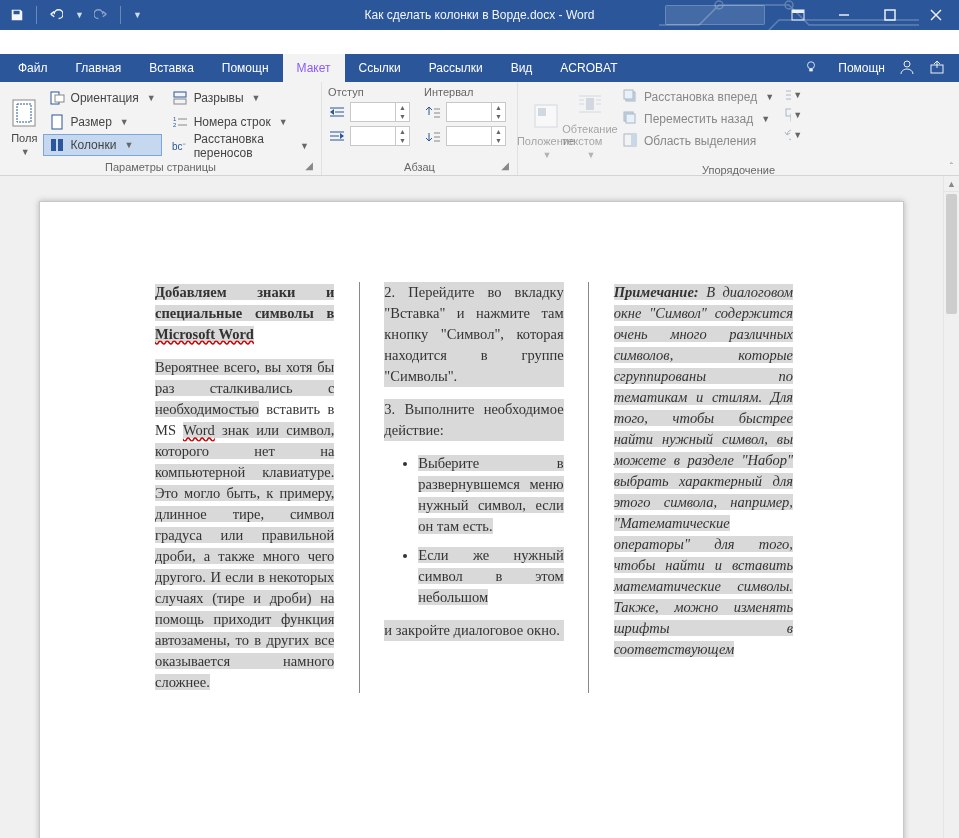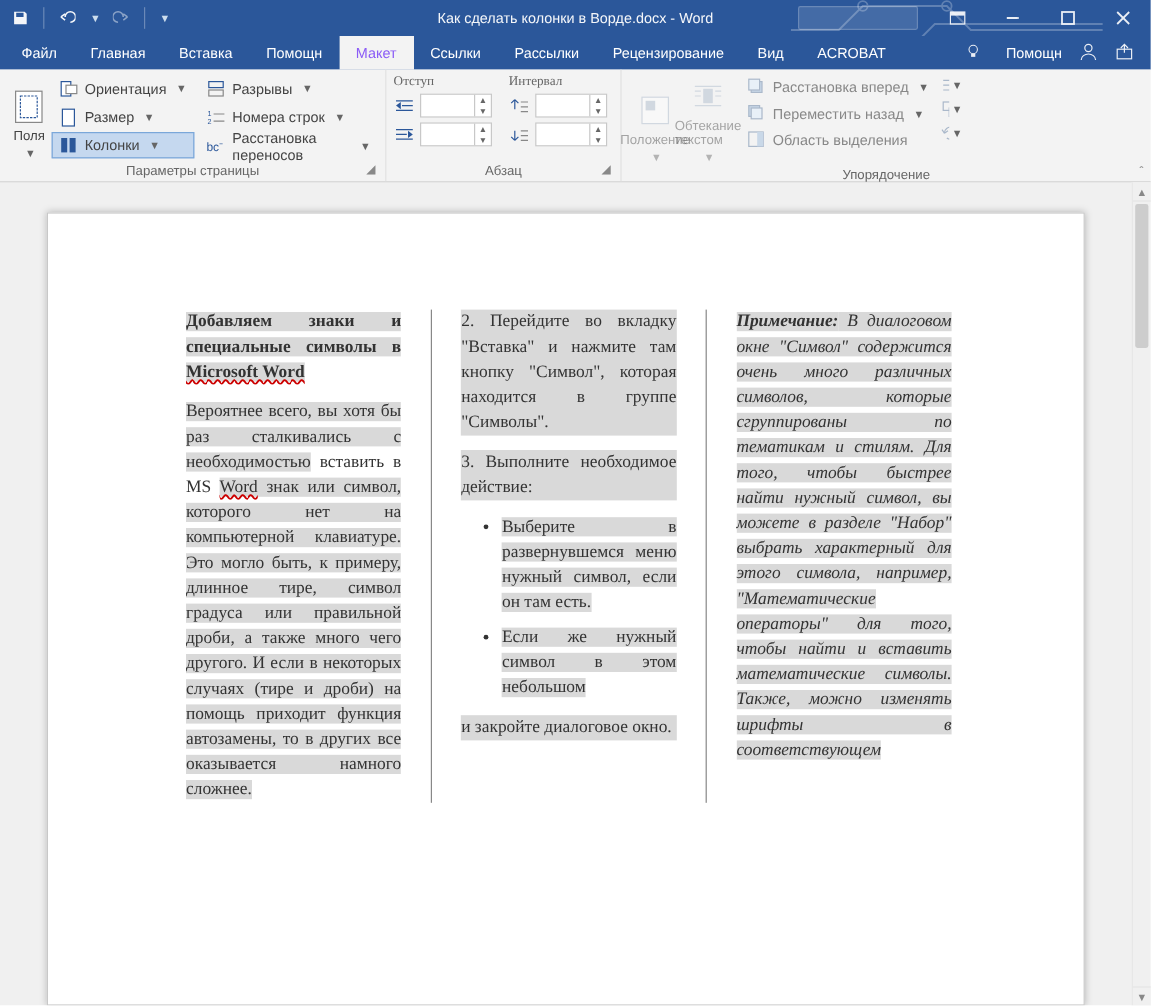--- a/index.html
+++ b/index.html
@@ -42,20 +42,21 @@
   
   .tabs {
     height: 28px;
     background: #2b579a;
     display:flex;
     align-items:stretch;
     color:#fff;
     font-size:12px;
     padding-left: 4px;
     position:relative;
+    margin-top:24px;
   }
   .tab {
     padding: 0 14px;
     display:flex; align-items:center;
     cursor:default;
   }
   .tab.active {
     background:#f3f3f3; color:#8b5cf6;
   }
   .tabs .right {
@@ -227,21 +228,20 @@
 </div>
 
 <div class="tabs">
   <div class="tab">Файл</div>
   <div class="tab">Главная</div>
   <div class="tab">Вставка</div>
   <div class="tab">Помощн</div>
   <div class="tab active">Макет</div>
   <div class="tab">Ссылки</div>
   <div class="tab">Рассылки</div>
-  <div class="tab">Рецензирование</div>
   <div class="tab">Вид</div>
   <div class="tab">ACROBAT</div>
   <div class="right">
     <span style="display:flex;align-items:center;gap:20px;">
       <span class="icon">
         <svg width="14" height="14" viewBox="0 0 16 16">
             <circle cx="8" cy="6" r="4" fill="none" stroke="#fff"></circle>
             <rect x="6" y="10" width="4" height="3" fill="#fff"></rect>
           </svg>
       </span>
@@ -341,21 +341,21 @@
         </div>
       </div>
     </div>
     <div class="label">
       <span>Параметры страницы</span>
       <span class="dlg-launcher">◢</span>
     </div>
   </div>
 
   <div class="group" style="width:196px;">
-    <div class="body" style="gap:14px;font-family:Liberation Serif, serif;">
+    <div class="body" style="gap:14px;">
       <div class="col-stack">
         <div class="lbl">Отступ</div>
         <div class="spin-group">
           <span class="sicn">
             <svg width="16" height="14">
                 <line x1="1" y1="3" x2="15" y2="3" stroke="#2b579a"></line>
                 <line x1="6" y1="7" x2="15" y2="7" stroke="#2b579a"></line>
                 <line x1="1" y1="11" x2="15" y2="11" stroke="#2b579a"></line>
                 <path d="M1 7l4-3v6z" fill="#2b579a"></path>
               </svg>

